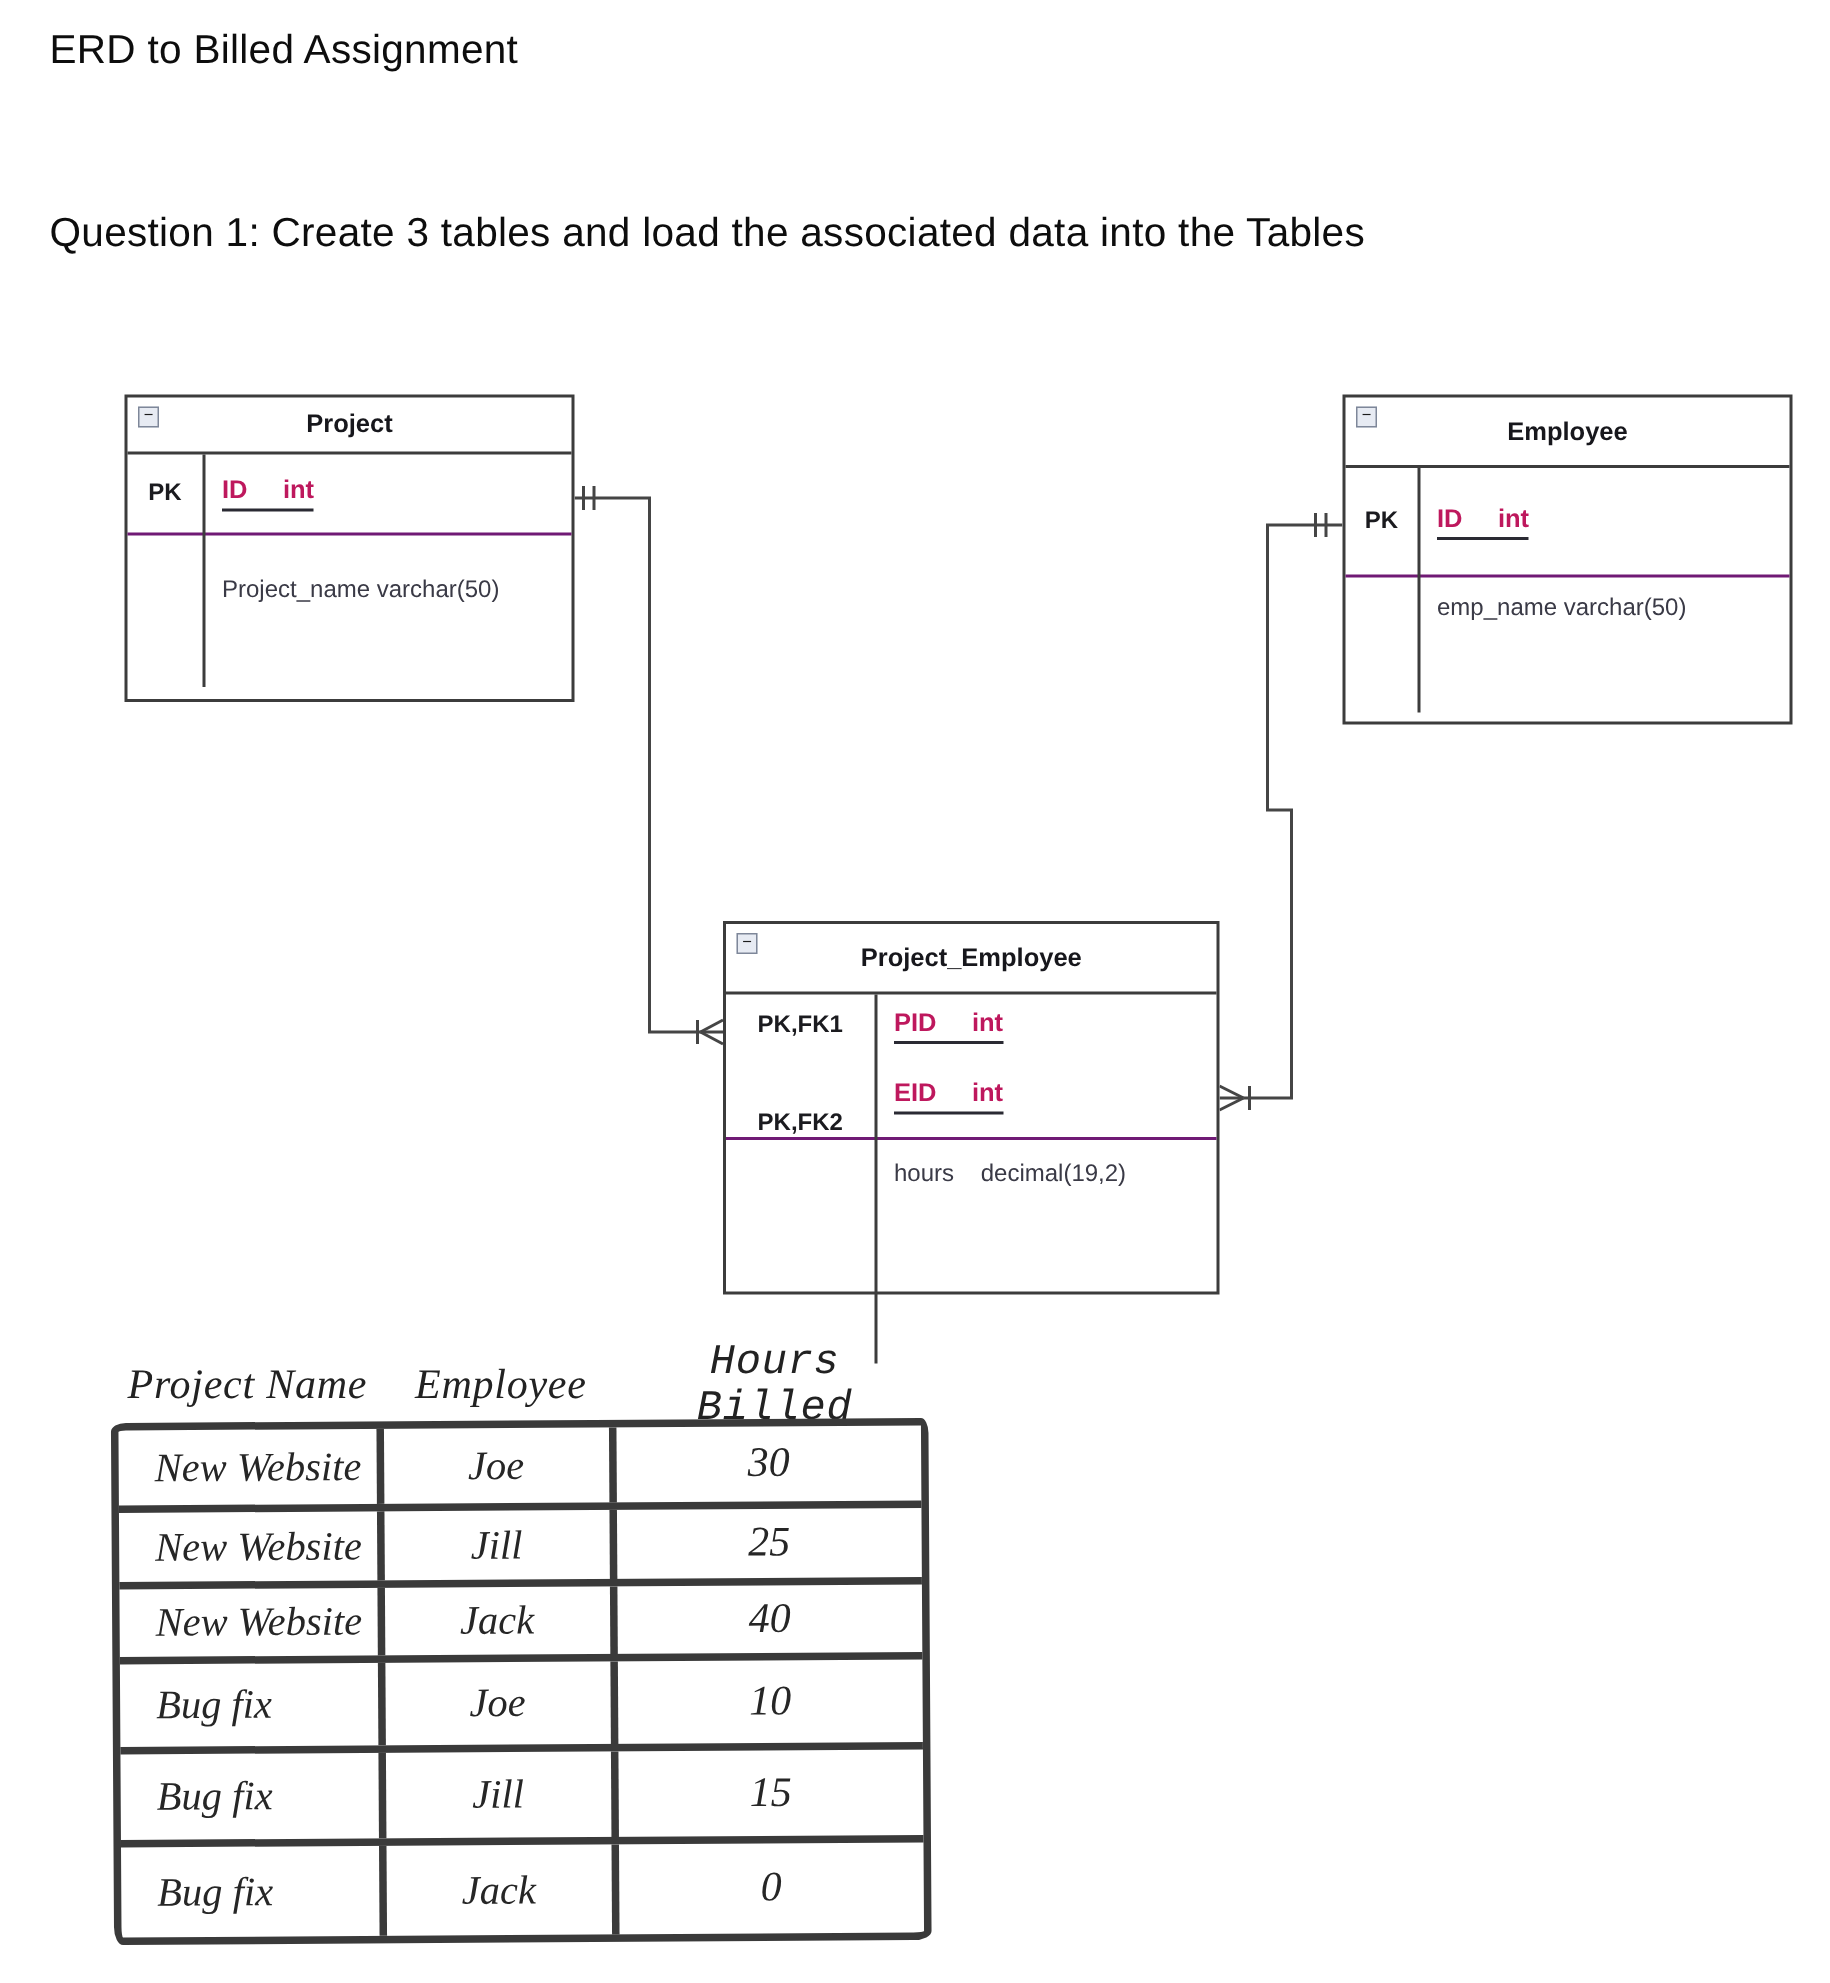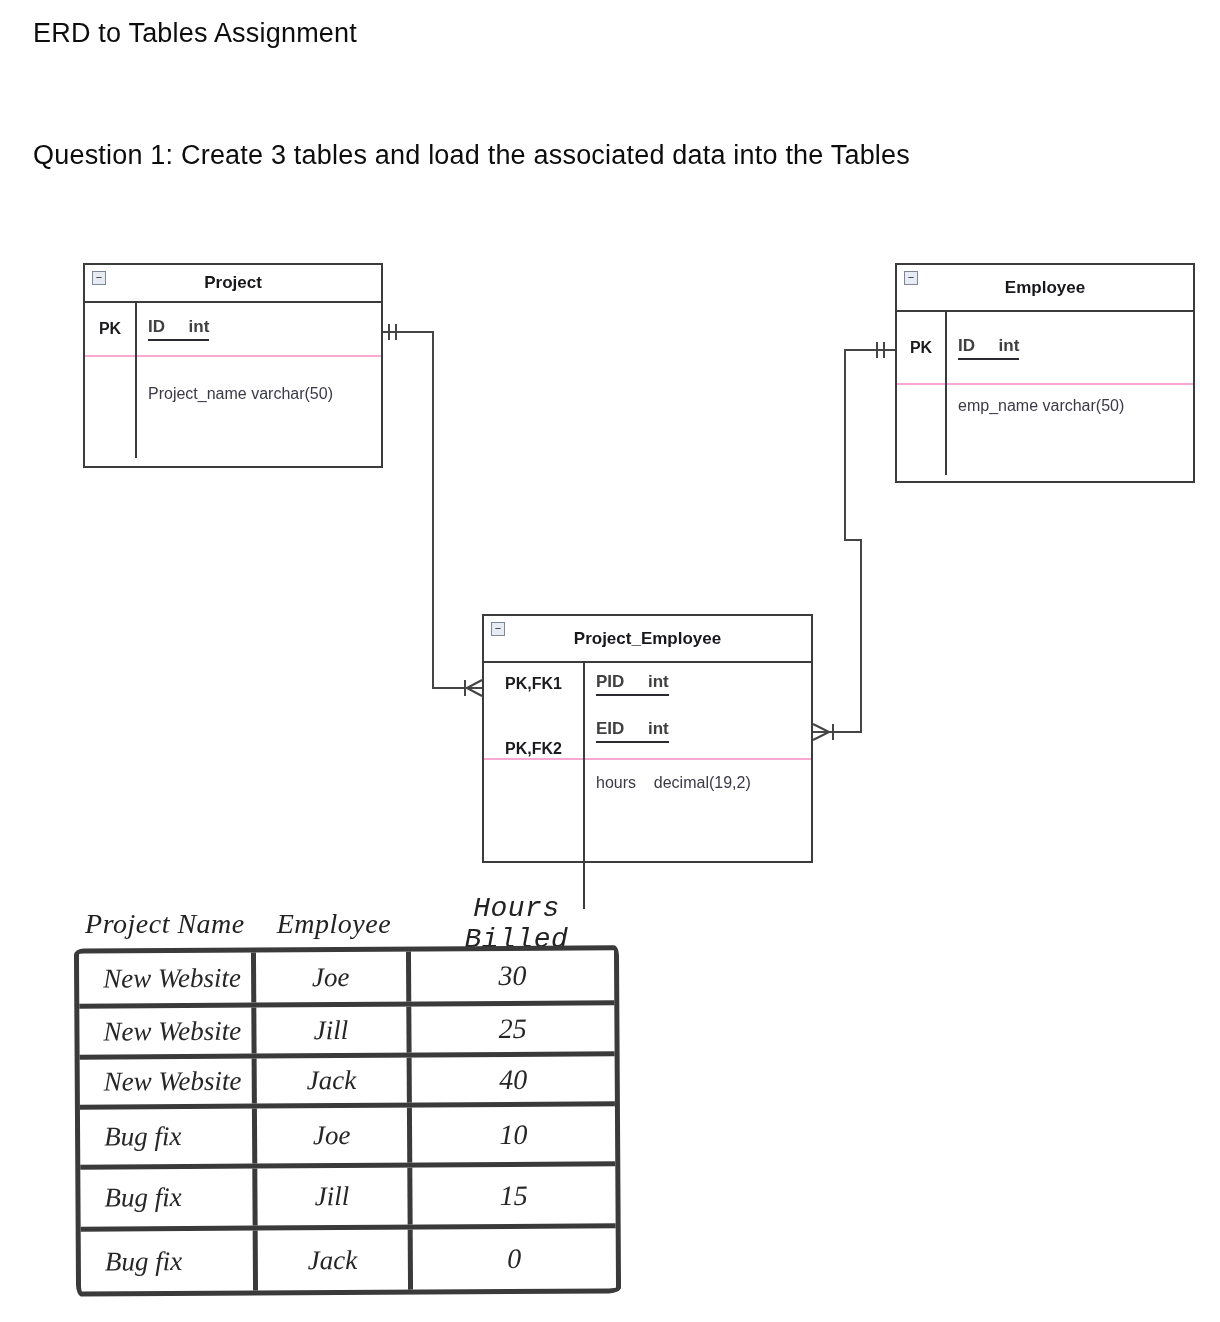--- a/index.html
+++ b/index.html
@@ -15,25 +15,25 @@
   
   .entity{position:absolute;background:#fff;border:2px solid #3c3c3c;box-sizing:border-box;z-index:2;}
   .ent-header{position:relative;border-bottom:2px solid #3c3c3c;box-sizing:border-box;}
   .ent-title{position:absolute;left:0;right:0;top:50%;transform:translateY(-50%);
              text-align:center;font-size:17px;font-weight:bold;color:#17171c;}
   .collapse-icon{position:absolute;left:7px;top:6px;width:14px;height:14px;
              background:#e7ebf3;border:1px solid #7e8799;box-sizing:border-box;
              font-size:11px;line-height:11px;text-align:center;color:#1c1c1c;cursor:default;}
   .ent-body{position:relative;box-sizing:border-box;}
   .ent-divider{position:absolute;top:0;width:2px;background:#3c3c3c;}
-  .key-section{border-bottom:2px solid #f9a8d4;box-sizing:border-box;
+  .key-section{border-bottom:2px solid #701a75;box-sizing:border-box;
                display:flex;flex-direction:column;justify-content:space-around;}
   .key-row{display:flex;align-items:center;flex:1;}
   .key-label{text-align:center;font-weight:bold;font-size:16px;color:#1b1b1f;flex:0 0 auto;}
-  .key-attr{font-weight:bold;font-size:17px;color:#404040;border-bottom:2px solid #2a2a33;
+  .key-attr{font-weight:bold;font-size:17px;color:#be185d;border-bottom:2px solid #2a2a33;
             padding-bottom:2px;white-space:pre;margin-left:13px;}
   .attr-section{box-sizing:border-box;}
   .attr-text{font-size:16px;color:#3a3a46;white-space:pre;display:block;}
 
   
   svg.connectors{position:absolute;left:0;top:0;z-index:1;}
   svg.connectors *{stroke:#454545;stroke-width:2;fill:none;}
 
   
   .htable{position:absolute;left:75px;top:901px;width:545px;z-index:2;}
@@ -45,21 +45,21 @@
   .ht-row{display:flex;border-bottom:5px solid #3a3a3a;}
   .ht-row:last-child{border-bottom:none;}
   .ht-cell{display:flex;align-items:center;font-size:27px;line-height:1;box-sizing:border-box;}
   .ht-c1{width:33%;border-right:5px solid #3a3a3a;padding-left:24px;}
   .ht-c2{width:29%;border-right:5px solid #3a3a3a;justify-content:center;}
   .ht-c3{flex:1;justify-content:center;font-size:28px;}
 </style>
 </head>
 <body>
 
-<div class="doc-title">ERD to Tables Assignment</div>
+<div class="doc-title">ERD to Billed Assignment</div>
 <div class="doc-question">Question 1: Create 3 tables and load the associated data into the Tables</div>
 
 <svg class="connectors" width="1220" height="1322">
 
   <g>
     <polyline points="383,332 433,332 433,688 467,688"></polyline>
     <g>
       <line x1="389" y1="324" x2="389" y2="340"></line>
       <line x1="396" y1="324" x2="396" y2="340"></line>
     </g>

